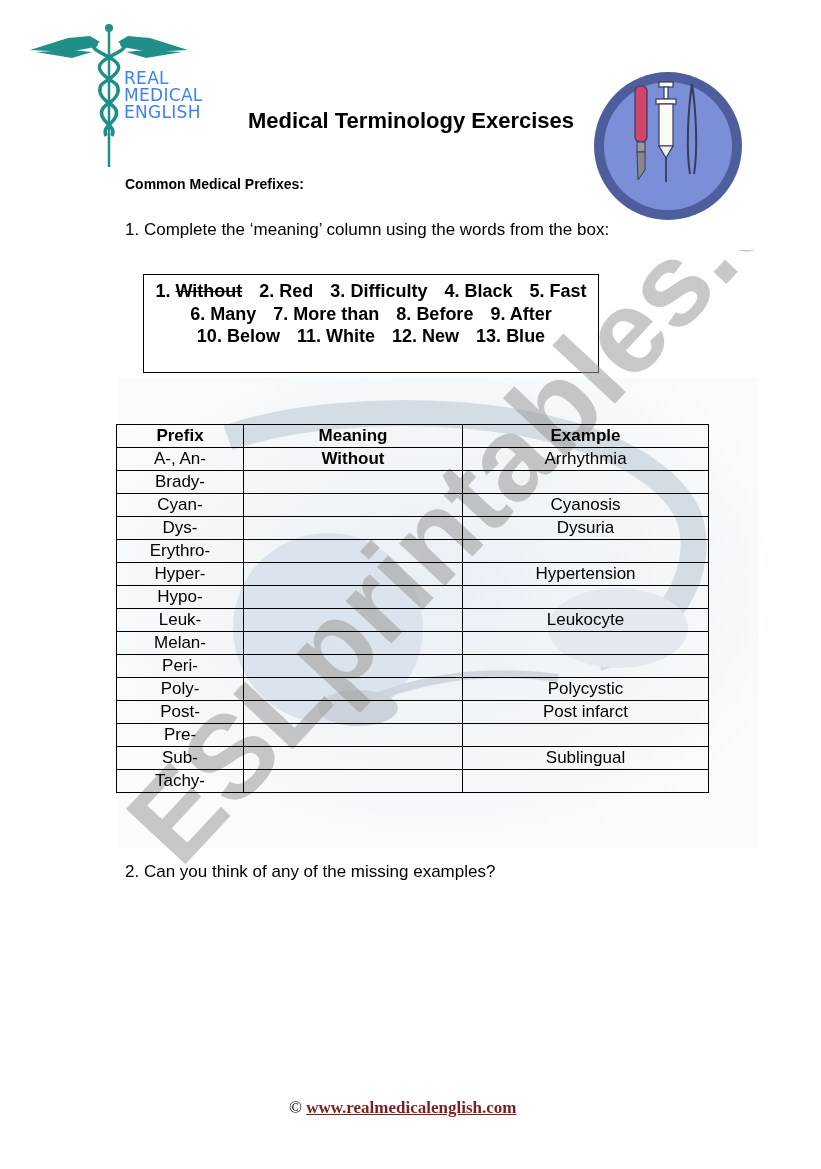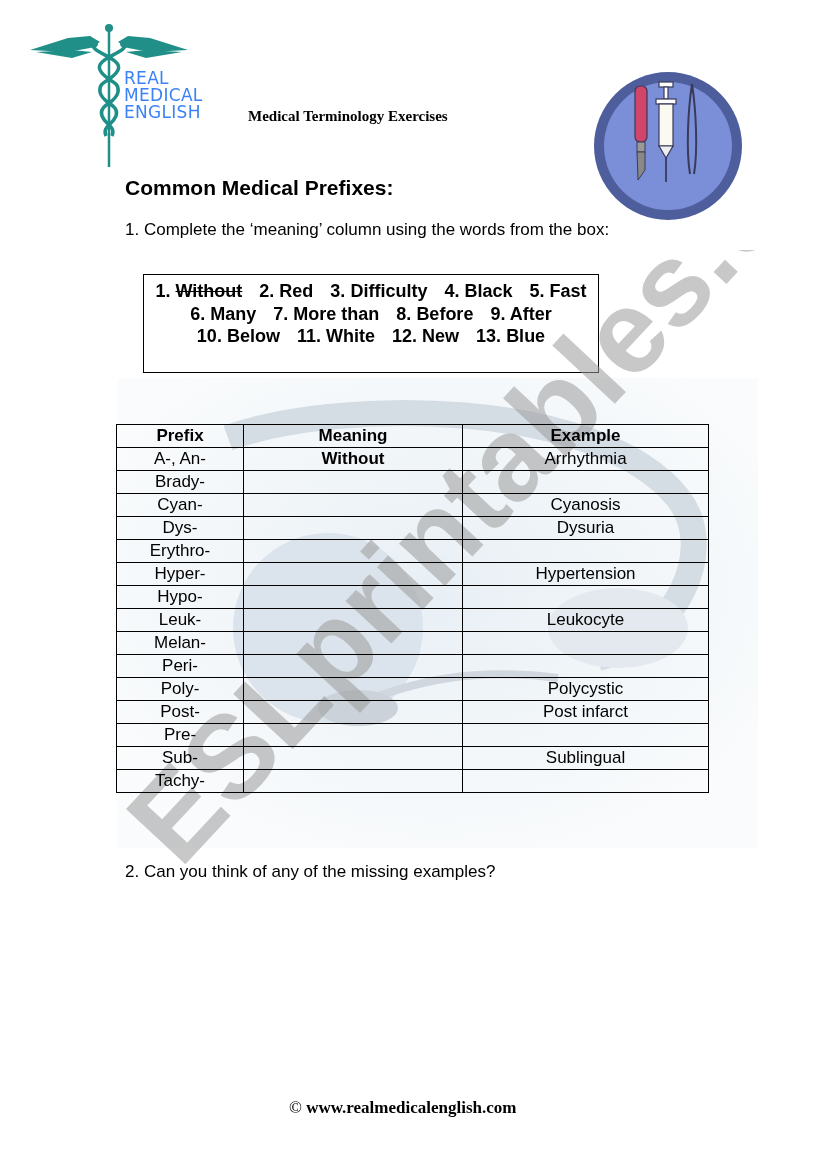--- a/index.html
+++ b/index.html
@@ -1,38 +1,38 @@
 <!DOCTYPE html>
 <html><head>
 <meta charset="utf-8">
 <style>
   html, body { margin:0; padding:0; background:#fff; }
   body { width:821px; height:1169px; position:relative; overflow:hidden; font-family:"Liberation Sans", sans-serif; color:#000; }
   .abs { position:absolute; }
   #logo { left:28px; top:22px; width:170px; height:150px; }
   #logo-text { left:124px; top:70px; font-size:13.5px; line-height:16px; color:#3b82f6; letter-spacing:0.3px; font-family:"DejaVu Sans", sans-serif; }
   #logo-text .big { font-size:17px; }
-  #title { left:248px; top:108px; font-size:15px; font-weight:bold; white-space:nowrap;font-family:Liberation Serif, serif; }
+  #title { left:248px; top:108px; font-size:22px; font-weight:bold; white-space:nowrap; }
   #badge { left:592px; top:70px; width:152px; height:152px; }
-  #subtitle { left:125px; top:176px; font-size:21px; font-weight:bold; }
+  #subtitle { left:125px; top:176px; font-size:14px; font-weight:bold; }
   #instr1 { left:125px; top:220px; font-size:17px; }
   #wordbox { left:143px; top:274px; width:456px; height:99px; border:1px solid #000; box-sizing:border-box; text-align:center; font-weight:bold; font-size:18px; line-height:22.5px; padding-top:5px; }
   #wordbox .w { margin:0 6px; white-space:nowrap; }
   #wordbox .strike { text-decoration:line-through; }
   #bg { left:118px; top:378px; width:640px; height:470px; }
   #watermark { left:60px; top:250px; width:720px; height:680px; }
   #ptable { left:116px; top:424px; width:593px; border-collapse:collapse; font-size:17px; }
   #ptable td, #ptable th { border:1px solid #000; height:22px; padding:0; text-align:center; line-height:20px; background:transparent; }
   #ptable th { font-weight:bold; }
   #ptable .c1 { width:126px; }
   #ptable .c2 { width:218px; }
   #ptable .bold { font-weight:bold; }
   #instr2 { left:125px; top:862px; font-size:17px; }
   #footer { left:289px; top:1098px; font-family:"Liberation Serif", serif; font-size:17px; }
-  #footer a { color:#000000; font-weight:bold; }
+  #footer a { color:#7f1d1d; text-decoration:underline; font-weight:bold; }
 </style>
 </head>
 <body>
 
 <svg id="logo" class="abs" viewBox="0 0 170 150">
   <g fill="#1f8f88" stroke="#1f8f88">
 
     <path d="M2,28 L40,16 L62,14 L72,20 L62,26 L40,30 Z" stroke="none"></path>
     <path d="M160,28 L122,16 L100,14 L90,20 L100,26 L122,30 Z" stroke="none"></path>
     <path d="M8,30 L44,28 L64,30 L44,36 Z" stroke="none"></path>

